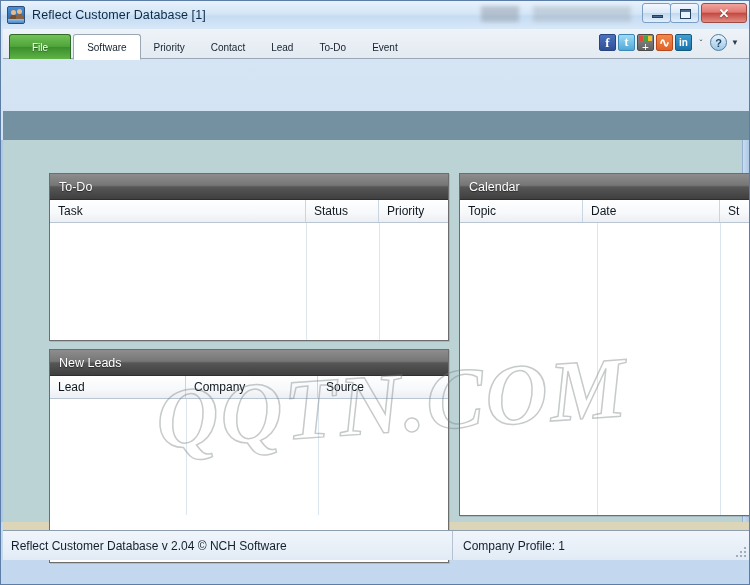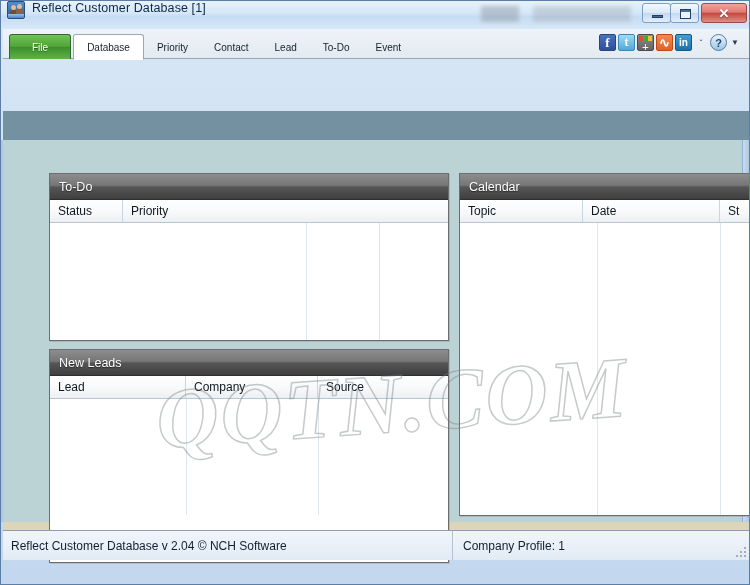--- a/index.html
+++ b/index.html
@@ -21,20 +21,21 @@
     border: 1px solid #5c7ea6;
     overflow: hidden;
   }
 
   
   .titlebar {
     position: absolute;
     left: 0; top: 0;
     width: 750px; height: 28px;
     display: flex;
+    align-items: center;
     background: linear-gradient(180deg,#e8f2fb 0%, #d4e6f7 45%, #c6dcf2 55%, #d7e8f8 100%);
   }
   .app-icon {
     width: 18px; height: 18px;
     margin-left: 6px; margin-right: 7px;
     position: relative;
     flex: 0 0 auto;
     background: linear-gradient(180deg,#4b8fd4,#2b5f9e);
     border: 1px solid #2a4d7a;
     border-radius: 2px;
@@ -466,21 +467,21 @@
       </div>
     </div>
   </div>
 
   <div class="tabstrip">
     <div class="tabs">
       <div class="tab file">
         <span>File</span>
       </div>
       <div class="tab active">
-        <span>Database</span>
+        <span>Software</span>
       </div>
       <div class="tab">
         <span>Priority</span>
       </div>
       <div class="tab">
         <span>Contact</span>
       </div>
       <div class="tab">
         <span>Lead</span>
       </div>
@@ -516,20 +517,21 @@
   <div class="left-edge"></div>
   <div class="right-edge"></div>
   <div class="tan-band"></div>
 
   <div class="panel" id="panel-todo">
     <div class="panel-header">
       <span class="ptitle">To-Do</span>
     </div>
     <div class="grid">
       <div class="grid-head">
+        <div class="cell" style="width:256px">Task</div>
         <div class="cell" style="width:73px">Status</div>
         <div class="cell" style="width:69px">Priority</div>
       </div>
       <div class="grid-body" style="height:117px">
         <span class="col-line" style="left:256px"></span>
         <span class="col-line" style="left:329px"></span>
       </div>
     </div>
   </div>
 

